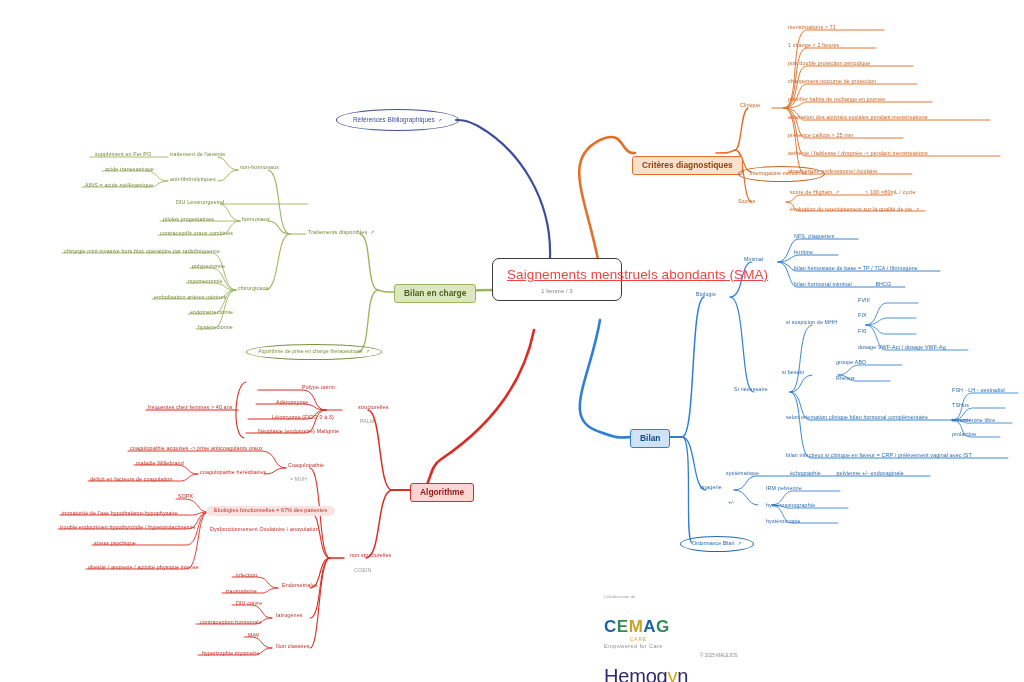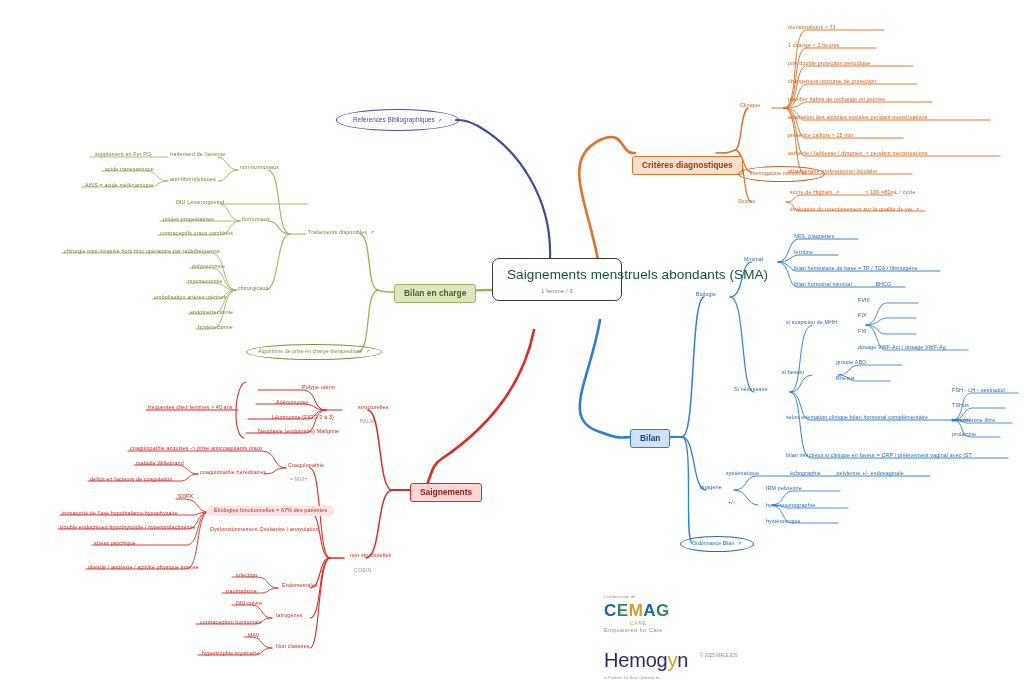--- a/index.html
+++ b/index.html
@@ -6,21 +6,21 @@
   body{width:1024px;height:682px;overflow:hidden;
        font-family:"Liberation Sans","DejaVu Sans",sans-serif;color:#333;}
   #canvas{position:relative;width:1024px;height:682px;}
   svg.links{position:absolute;left:0;top:0;width:1024px;height:682px;pointer-events:none;}
 
   .node{position:absolute;white-space:nowrap;line-height:1.1;}
 
   
   .central{border:1.4px solid #3a3a3a;border-radius:7px;background:#fff;
            text-align:center;padding:9px 14px 6px;}
-  .central .t{font-size:13.5px;color:#14532d;letter-spacing:.1px;}
+  .central .t{font-size:13.5px;color:#ef4444;letter-spacing:.1px;text-decoration:underline;}
   .central .sub{font-size:5.6px;color:#7a7a7a;margin-top:5px;letter-spacing:.2px;}
 
   
   .chip{border-radius:3px;padding:4px 9px;font-size:8.4px;font-weight:bold;}
   .chip.orange{border:1.3px solid #E2712B;background:#FBE0CE;color:#8c4411;margin-top:12px;}
   .chip.blue  {border:1.3px solid #2E7FD4;background:#CFE2F6;color:#164a80;}
   .chip.green {border:1.3px solid #9BB55B;background:#DDE7BF;color:#4e6020;}
   .chip.red   {border:1.3px solid #DB2B22;background:#FBD6D2;color:#8e1a14;}
 
   
@@ -38,21 +38,21 @@
   .pill.b{color:#2767AE;}
   .pill.g{color:#7A9140;}
   .pill.v{color:#3E4D9B;border-width:1.2px;padding:6px 16px;font-size:6.4px;}
 
   .hl{background:#FBE3E1;border-radius:8px;padding:2px 8px;display:inline-block;}
   .ext{font-size:5px;opacity:.85;margin-left:3px;}
 
   
   #logos{position:absolute;left:604px;top:594px;width:170px;}
   .collab{font-size:4.1px;color:#9b9b9b;letter-spacing:.1px;}
-  .cemag{font-size:17px;font-weight:bold;letter-spacing:.5px;margin-top:2px;}
+  .cemag{font-size:17px;font-weight:bold;letter-spacing:.5px;margin-top:18px;}
   .cemag .c1{color:#1C63A8;} .cemag .c2{color:#C9A227;} .cemag .c3{color:#2E8B57;}
   .care{font-size:4.6px;color:#C9A227;letter-spacing:1px;margin-left:26px;}
   .empower{font-size:5.6px;color:#8e8e8e;letter-spacing:.4px;margin-top:1px;}
   .hemo{font-size:20px;font-weight:normal;color:#2E2A6B;margin-top:16px;letter-spacing:-.2px;}
   .hemo .y{color:#D6A61E;}
   .partner{font-size:3.9px;color:#9b9b9b;margin-top:3px;}
   #copyright{position:absolute;left:700px;top:653px;font-size:4.6px;color:#8a8a8a;}
 </style>
 </head>
 <body>
@@ -302,21 +302,21 @@
 <div class="node lf g" style="left:188px;top:279px;">myomectomie</div>
 <div class="node lf g" style="left:154px;top:295px;">embolisation artères utérines</div>
 <div class="node lf g" style="left:190px;top:310px;">endométrectomie</div>
 <div class="node lf g" style="left:198px;top:325px;">hystérectomie</div>
 
 <div class="node pill g" style="left:246px;top:344px;">
   <span>Algorithme de prise en charge thérapeutique</span><span class="ext">↗</span>
 </div>
 
 <div class="node chip red" style="left:410px;top:483px;">
-  <span>Saignements</span>
+  <span>Algorithme</span>
 </div>
 
 <div class="node lf r" style="left:358px;top:405px;">structurelles</div>
 <div class="node lf grey" style="left:360px;top:419px;">PALM</div>
 <div class="node lf r" style="left:148px;top:405px;">fréquentes chez femmes &gt; 40 ans</div>
 <div class="node lf r" style="left:302px;top:385px;">Polype utérin</div>
 <div class="node lf r" style="left:276px;top:400px;">Adénomyose</div>
 <div class="node lf r" style="left:272px;top:415px;">Léiomyome (FIGO 0 à 3)</div>
 <div class="node lf r" style="left:258px;top:429px;">Néoplasie (endomètre) Malignité</div>
 

